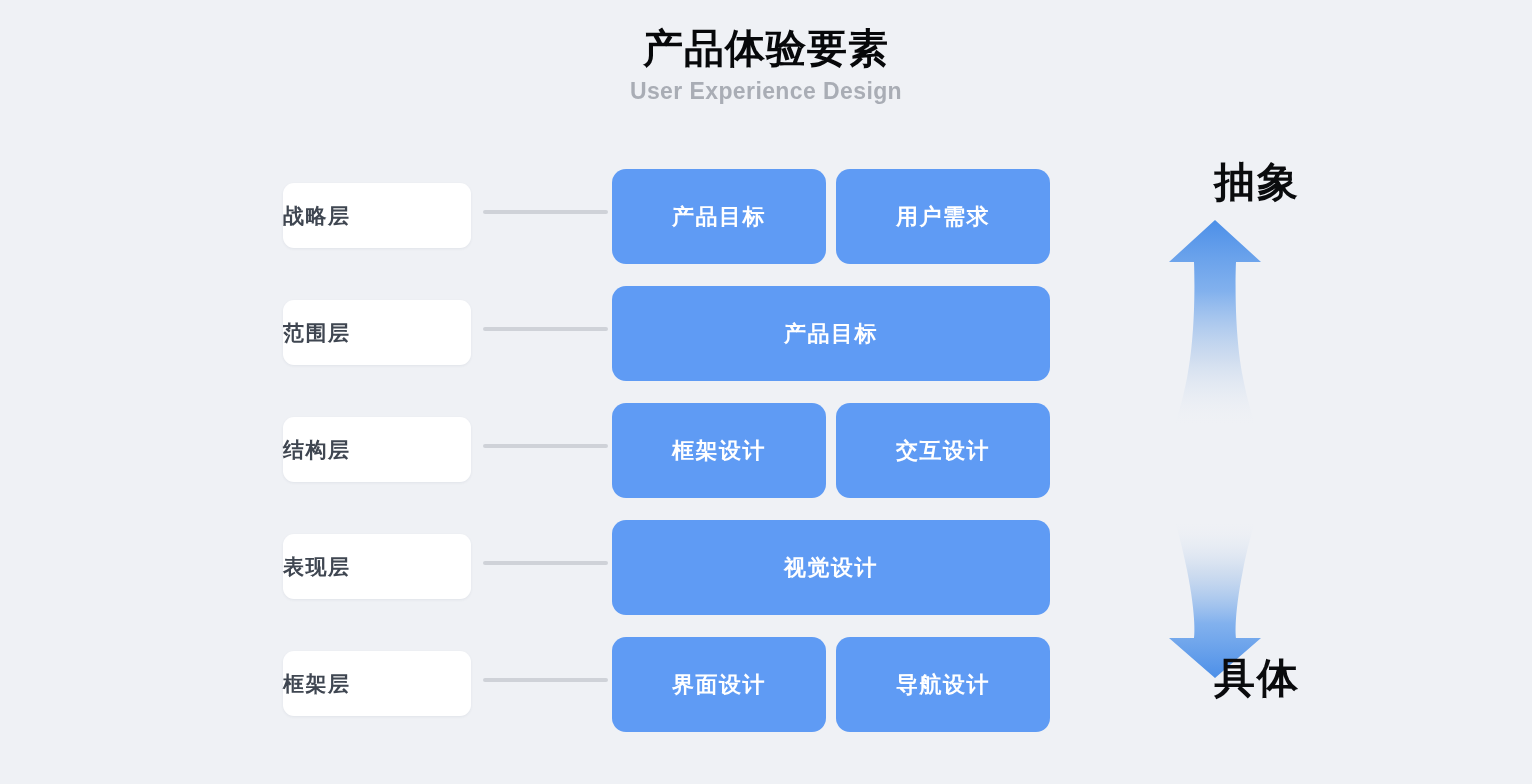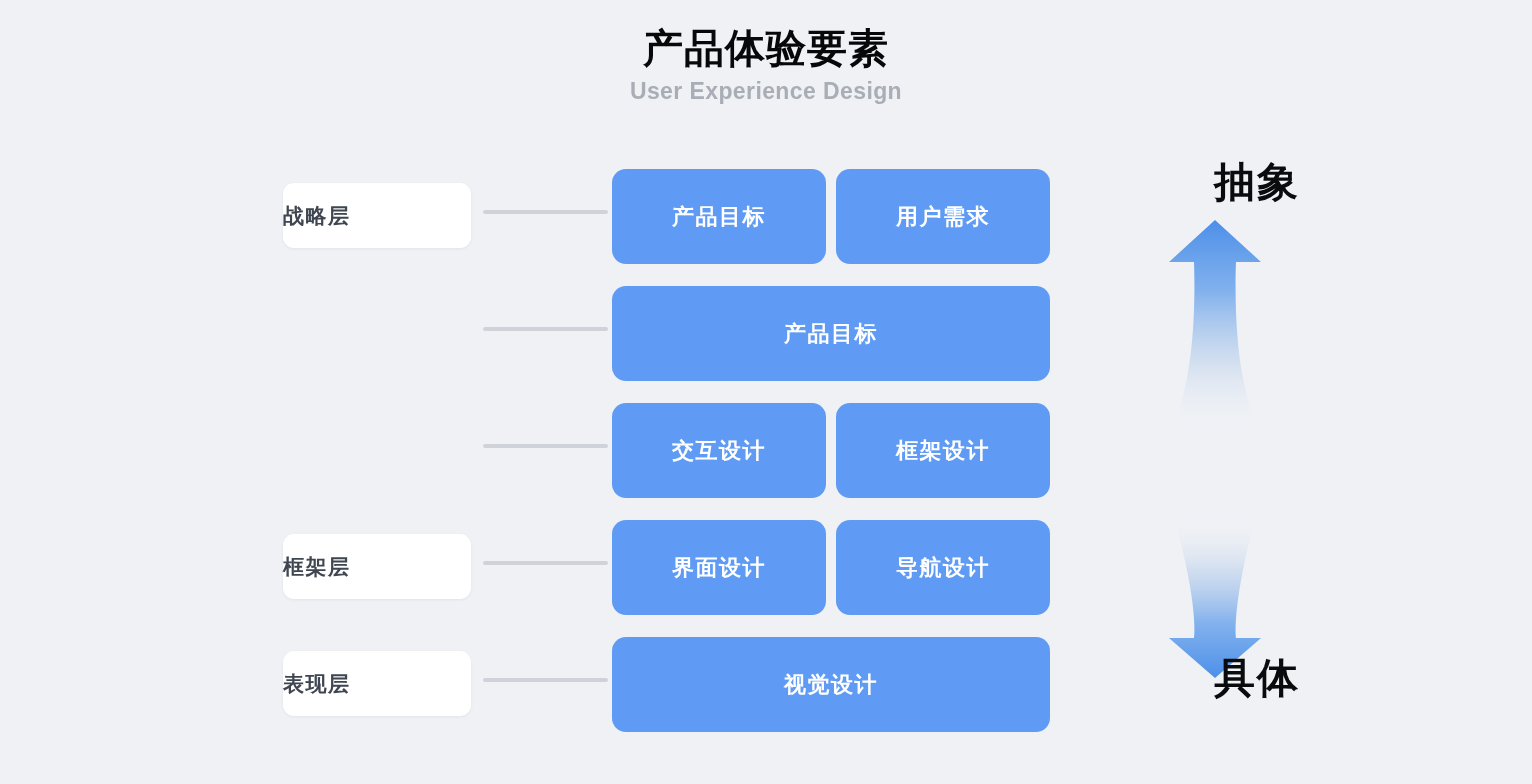--- a/index.html
+++ b/index.html
@@ -179,63 +179,69 @@
         <div class="card">
           <span class="card-label">产品目标</span>
         </div>
         <div class="card">
           <span class="card-label">用户需求</span>
         </div>
       </div>
     </div>
 
     <div class="row">
+      <div class="layer-pill">
+        <span class="layer-pill-label">范围层</span>
+      </div>
       <div class="connector"></div>
       <div class="cards">
         <div class="card">
           <span class="card-label">产品目标</span>
         </div>
       </div>
     </div>
 
     <div class="row">
-      <div class="connector"></div>
-      <div class="cards">
+      <div class="layer-pill">
+        <span class="layer-pill-label">结构层</span>
+      </div>
+      <div class="connector"></div>
+      <div class="cards">
+        <div class="card">
+          <span class="card-label">框架设计</span>
+        </div>
         <div class="card">
           <span class="card-label">交互设计</span>
-        </div>
-        <div class="card">
-          <span class="card-label">框架设计</span>
-        </div>
-      </div>
-    </div>
-
-    <div class="row">
-      <div class="layer-pill">
-        <span class="layer-pill-label">框架层</span>
-      </div>
-      <div class="connector"></div>
-      <div class="cards">
-        <div class="card">
-          <span class="card-label">界面设计</span>
-        </div>
-        <div class="card">
-          <span class="card-label">导航设计</span>
         </div>
       </div>
     </div>
 
     <div class="row">
       <div class="layer-pill">
         <span class="layer-pill-label">表现层</span>
       </div>
       <div class="connector"></div>
       <div class="cards">
         <div class="card wide">
           <span class="card-label">视觉设计</span>
+        </div>
+      </div>
+    </div>
+
+    <div class="row">
+      <div class="layer-pill">
+        <span class="layer-pill-label">框架层</span>
+      </div>
+      <div class="connector"></div>
+      <div class="cards">
+        <div class="card">
+          <span class="card-label">界面设计</span>
+        </div>
+        <div class="card">
+          <span class="card-label">导航设计</span>
         </div>
       </div>
     </div>
 
   </div>
 
   <div class="axis">
     <div class="axis-label top">抽象</div>
 
     <div class="arrow-up">

